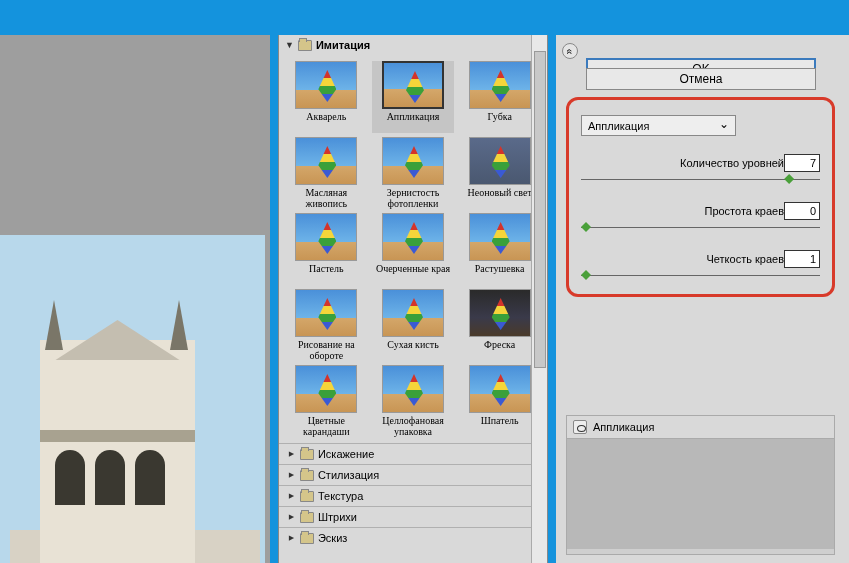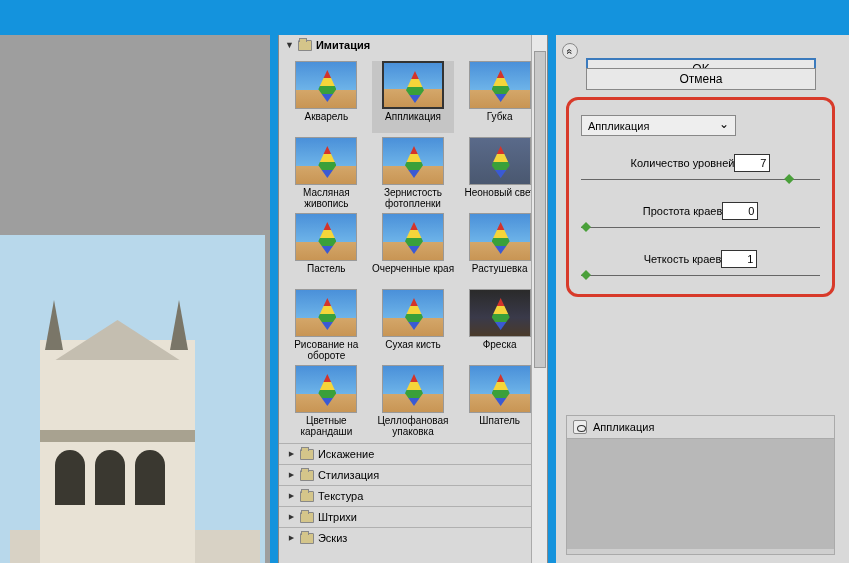--- a/index.html
+++ b/index.html
@@ -20,36 +20,36 @@
 .cat-header{display:flex;align-items:center;gap:4px;padding:4px 6px;background:#d9d9d9;font-weight:bold;font-size:12px;}
 .tri{font-size:9px;color:#333;}
 .folder{width:14px;height:11px;background:#d4c58a;border:1px solid #888;border-radius:1px 1px 0 0;position:relative;display:inline-block;}
 .folder::before{content:'';position:absolute;top:-3px;left:0;width:6px;height:3px;background:#d4c58a;border:1px solid #888;border-bottom:none;}
 .grid{display:grid;grid-template-columns:repeat(3,1fr);gap:4px;padding:6px;}
 .thumb{text-align:center;cursor:pointer;}
 .thumb .img{width:62px;height:48px;margin:0 auto;background:linear-gradient(to bottom,#4a90d9 0%,#6db3e8 60%,#d4a76a 60%,#c89554 100%);position:relative;border:1px solid #999;}
 .thumb .img::after{content:'';position:absolute;left:22px;top:8px;width:18px;height:32px;background:linear-gradient(to bottom,#d4342a 0%,#d4342a 25%,#f5d53a 25%,#f5d53a 50%,#3aa03a 50%,#3aa03a 75%,#3a5ad4 75%);clip-path:polygon(50% 0,100% 60%,50% 100%,0 60%);}
 .thumb.sel .img{border:2px solid #333;padding:1px;}
 .thumb.sel{background:#c5c5c5;}
-.thumb .lbl{margin-top:2px;font-size:10px;line-height:11px;min-height:22px;}
+.thumb .lbl{margin-top:2px;font-size:10px;line-height:11px;min-height:22px;font-family:Liberation Serif, serif;}
 .t-dark .img{background:linear-gradient(to bottom,#5a6a8a 0%,#4a5870 100%);}
 .t-fresco .img{background:linear-gradient(to bottom,#2a2a2a 0%,#3a3a4a 60%,#4a3a2a 100%);}
 .cat-row{display:flex;align-items:center;gap:4px;padding:4px 8px;border-top:1px solid #b0b0b0;cursor:pointer;}
 .cat-row .tri{transform:rotate(-90deg);display:inline-block;}
 
 .right-panel{position:absolute;top:35px;left:556px;width:293px;height:528px;background:#d9d9d9;}
 .chevron-btn{position:absolute;top:8px;left:6px;width:16px;height:16px;border:1px solid #888;border-radius:50%;background:#e5e5e5;display:flex;align-items:center;justify-content:center;cursor:pointer;}
 .chevron-btn::before{content:'«';transform:rotate(90deg);font-size:10px;}
 .ok-btn,.cancel-btn{position:absolute;left:30px;width:230px;height:22px;background:#e8e8e8;border:1px solid #888;color:#000;font-size:12px;cursor:pointer;}
 .ok-btn{top:23px;border:2px solid #3a7abd;text-align:center;}
 .cancel-btn{top:33px;}
 .params{position:absolute;top:62px;left:10px;width:269px;height:200px;border:3px solid #d83a2a;border-radius:12px;padding:15px 12px 10px;}
 .dropdown{width:155px;height:21px;border:1px solid #888;background:#eee;padding:2px 6px;display:flex;align-items:center;justify-content:space-between;cursor:pointer;}
 .dropdown::after{content:'⌄';font-size:12px;position:relative;top:-2px;}
-.param-row{display:flex;justify-content:center;align-items:center;margin-top:18px;}
+.param-row{display:flex;justify-content:flex-end;align-items:center;margin-top:18px;}
 .param-row input{width:36px;height:18px;border:1px solid #333;text-align:right;padding:0 3px;font-size:11px;}
 .slider{position:relative;height:8px;margin-top:4px;margin-bottom:2px;}
 .slider .track{height:1px;background:#666;position:absolute;top:3px;left:0;right:0;}
 .slider .knob{position:absolute;top:-2px;width:10px;height:10px;background:#4aa03a;clip-path:polygon(50% 0,100% 50%,50% 100%,0 50%);}
 
 .effects{position:absolute;top:380px;left:10px;width:269px;height:140px;border:1px solid #aaa;background:#cfcfcf;}
 .eff-header{display:flex;align-items:center;gap:6px;padding:4px 6px;border-bottom:1px solid #aaa;background:#d9d9d9;}
 .eye{width:14px;height:14px;border:1px solid #888;background:#eee;border-radius:2px;position:relative;}
 .eye::after{content:'';position:absolute;top:4px;left:3px;width:7px;height:5px;border:1px solid #333;border-radius:50%;}
 .eff-body{height:110px;background:#b8b8b8;}

